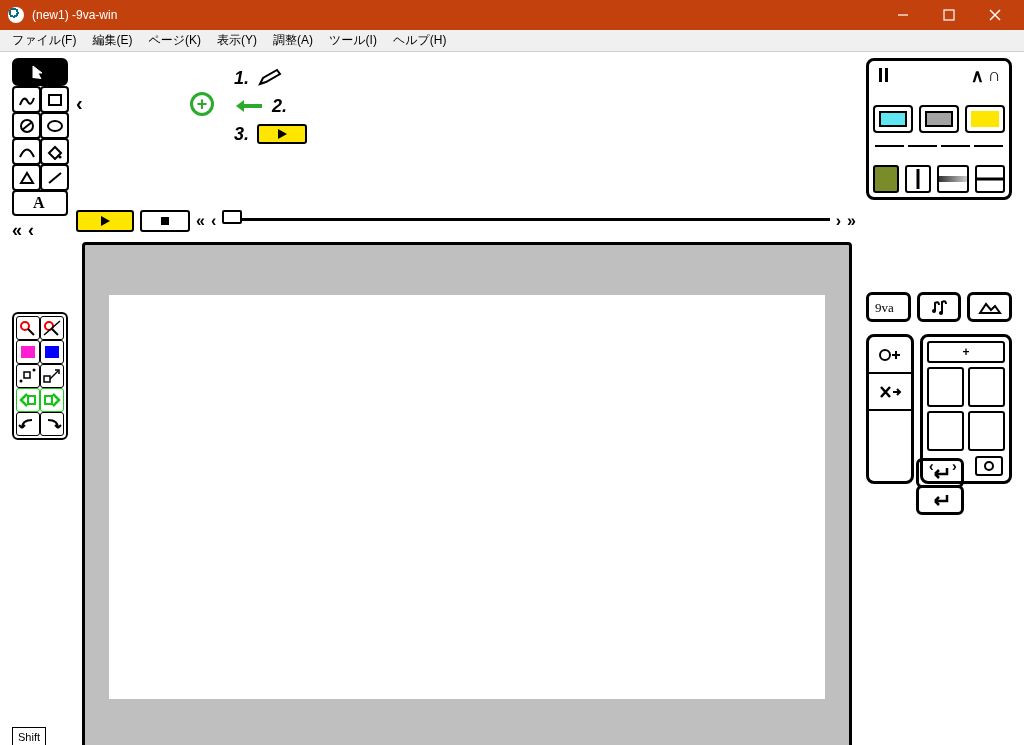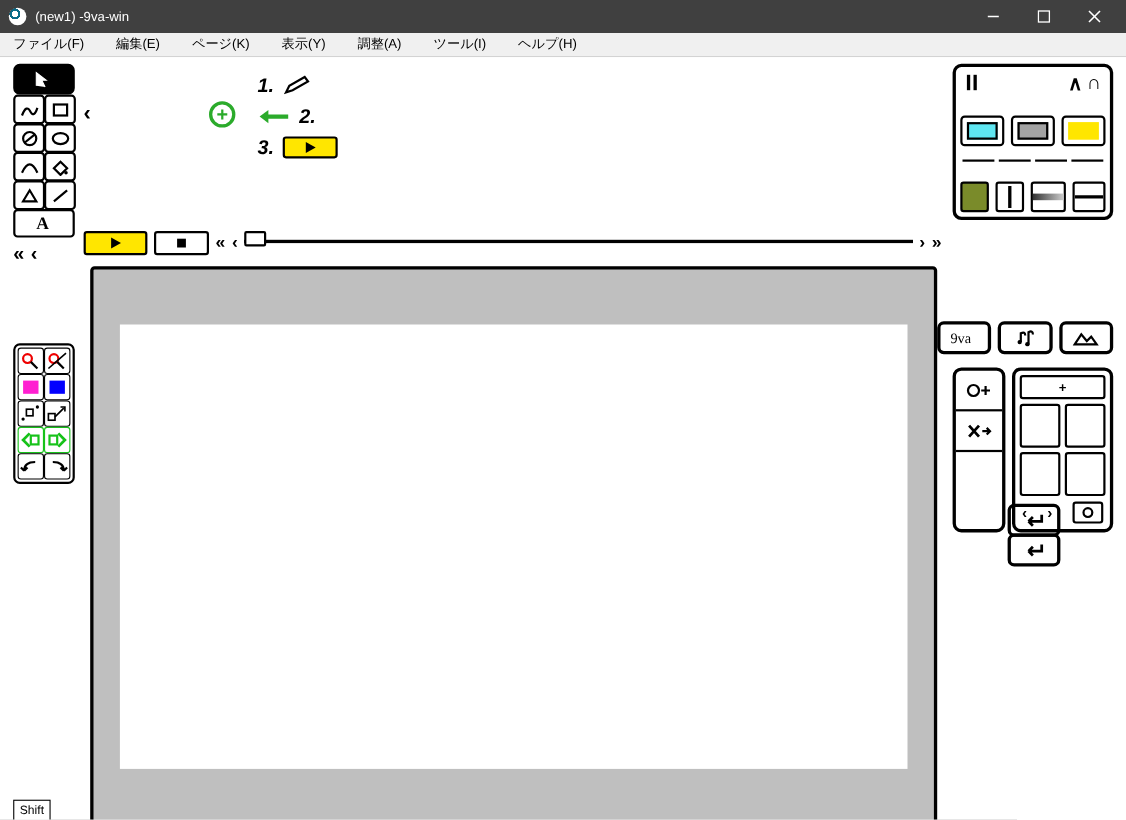--- a/index.html
+++ b/index.html
@@ -7,21 +7,21 @@
     font-family: "MS Gothic", "Yu Gothic", sans-serif;
     font-size: 12px;
     background: #fff;
     width: 1024px;
     height: 745px;
     overflow: hidden;
     position: relative;
   }
   .titlebar {
     height: 30px;
-    background: #404040;
+    background: #c2410c;
     color: #fff;
     display: flex;
     align-items: center;
     padding: 0 6px 0 8px;
   }
   .titlebar .app-icon {
     width: 16px; height: 16px;
     border-radius: 50%;
     background: radial-gradient(circle at 35% 35%, #fff 0 3px, #0a6c8a 3px 5px, #fff 5px 8px);
     margin-right: 8px;
@@ -35,21 +35,21 @@
   }
   .win-btn svg { stroke: #fff; fill: none; }
   .menubar {
     height: 22px;
     background: #f0f0f0;
     border-bottom: 1px solid #d0d0d0;
     display: flex;
     align-items: flex-start;
     padding-left: 4px;
     font-size: 12px;
-    gap: 13px;
+    gap: 0;
   }
   .menu-item { padding: 2px 8px; }
 
   
   .workspace {
     position: absolute;
     top: 52px; left: 0; right: 0; bottom: 0;
     background: #fff;
   }
 
@@ -168,21 +168,21 @@
   .rp1 .cinner { width:80%; height:16px; border:2px solid #000; }
   .rp1 .sep-row { height:12px; display:flex; }
   .rp1 .sep-row span { flex:1; border-top:2.5px solid #000; margin:0 2px; }
   .rp1 .opt-row { display:flex; gap:6px; }
   .rp1 .obox {
     flex:1; height:28px; border:2.5px solid #000; border-radius:3px;
     display:flex; align-items:center; justify-content:center;
   }
 
   .rp-btns {
-    position:absolute; right:12px; top:240px; width:160px;
+    position:absolute; right:12px; top:240px; width:146px;
     display:flex; gap:6px;
   }
   .rp-btns .b {
     flex:1; height:30px; border:3px solid #000; border-radius:6px;
     display:flex; align-items:center; justify-content:center;
   }
 
   .rp2 {
     position:absolute; right:12px; top:282px; width:146px;
     display:flex; gap:6px;

